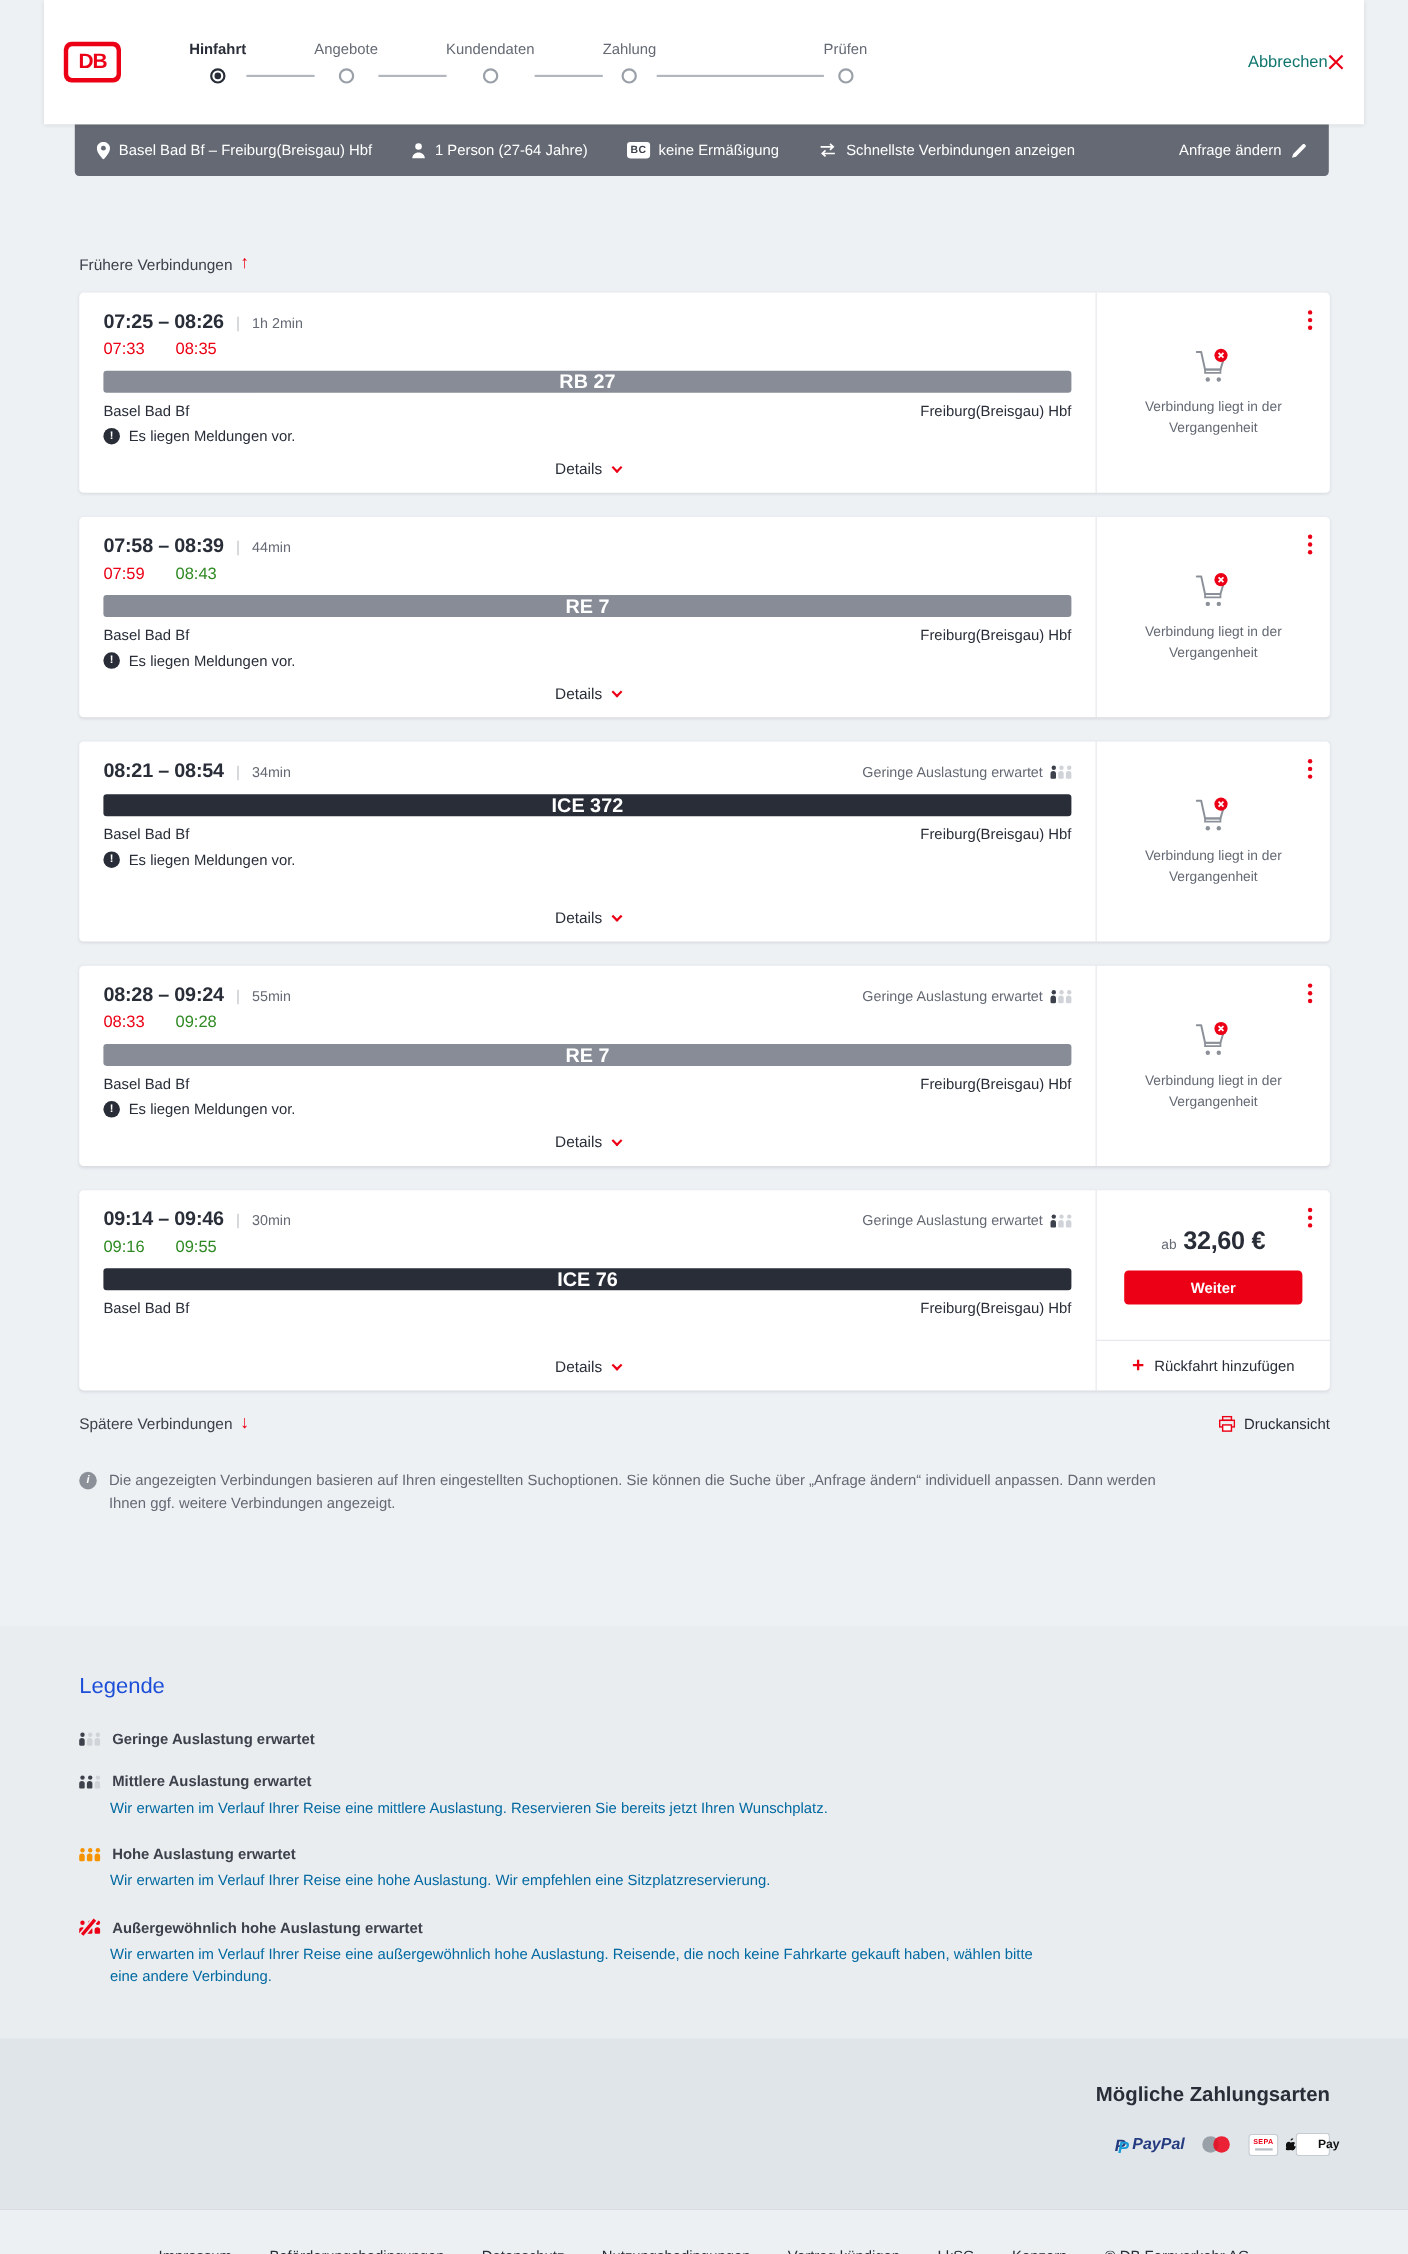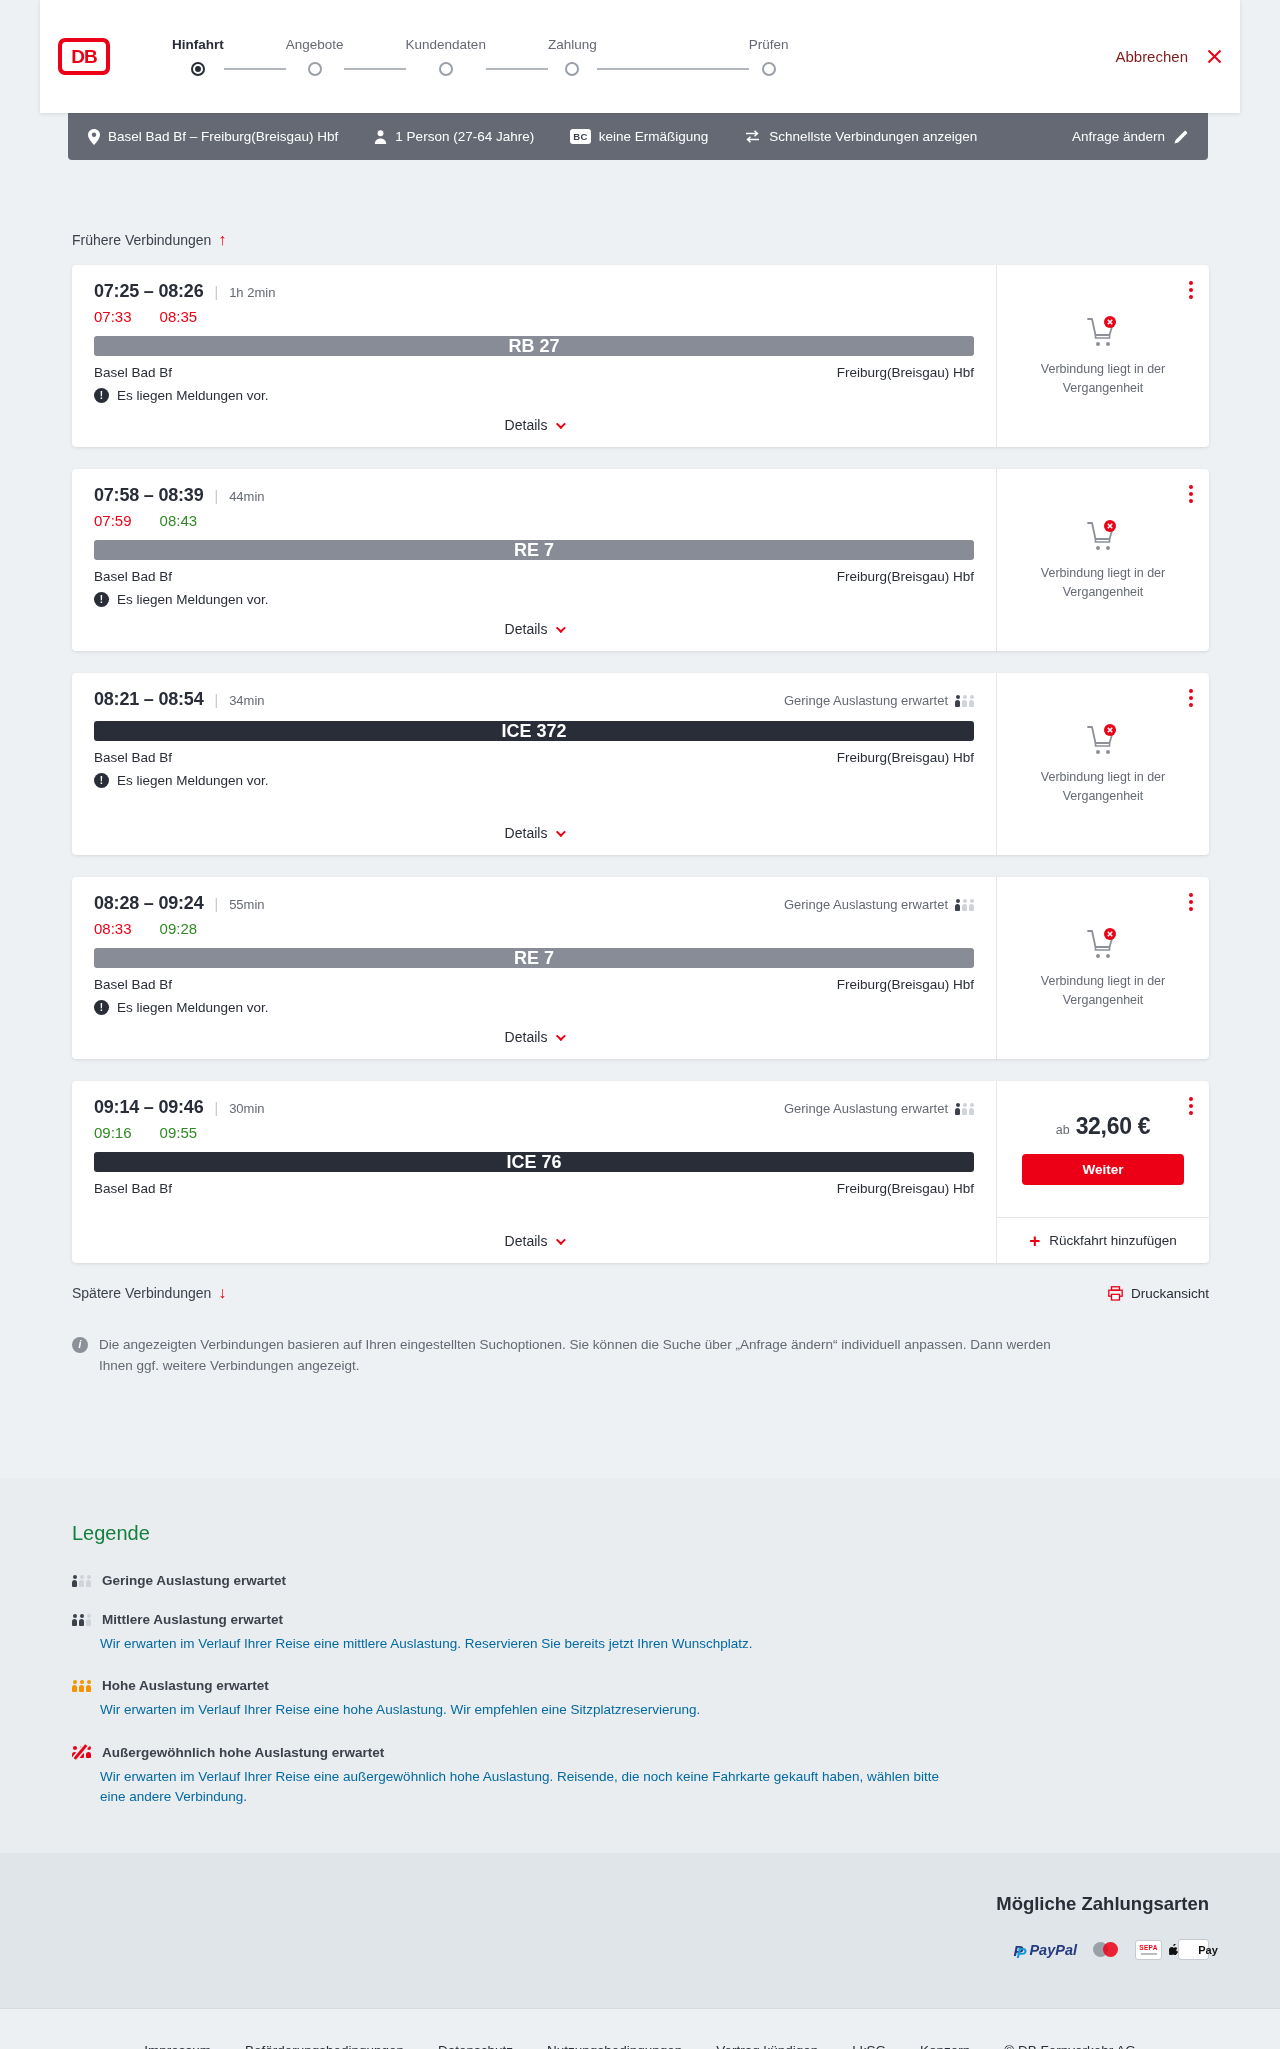--- a/index.html
+++ b/index.html
@@ -29,22 +29,22 @@
   .step .lbl { font-size:13.5px; color:#646973; margin-bottom:10px; white-space:nowrap; }
   .step.active .lbl { color:#282d37; font-weight:bold; }
   .step .dot {
     width:14px; height:14px; border-radius:50%; border:2px solid #9aa0a8; background:#fff;
     display:flex; align-items:center; justify-content:center;
   }
   .step.active .dot { border-color:#282d37; }
   .step.active .dot::before { content:""; width:6px; height:6px; border-radius:50%; background:#282d37; }
   .steps .conn { height:2px; width:62px; background:#b2b7bd; margin-bottom:6px; }
   .steps .conn.long { width:152px; }
-  .cancel { margin-left:auto; display:flex; align-items:center; gap:19px; background:none; border:none; cursor:pointer;
-            font-family:inherit; font-size:15px; color:#7f1d1d; }
+  .cancel { margin-left:auto; display:flex; align-items:center; gap:0; background:none; border:none; cursor:pointer;
+            font-family:inherit; font-size:15px; color:#0f766e; }
 
   
   .summary {
     margin-left:68px; width:1140px; height:47px; background:#646973; color:#fff;
     border-radius:0 0 4px 4px; display:flex; align-items:center; padding:0 20px; font-size:13.5px;
   }
   .summary .item { display:flex; align-items:center; gap:8px; margin-right:36px; white-space:nowrap; }
   .summary .item.link { cursor:pointer; }
   .summary .edit { margin-left:auto; margin-right:0; cursor:pointer; display:flex; align-items:center; gap:9px;
                    background:none; border:none; color:#fff; font-family:inherit; font-size:13.5px; }
@@ -119,21 +119,21 @@
   .person::after  { content:""; position:absolute; bottom:0; left:0; width:5px; height:6.5px; border-radius:2.5px 2.5px 1px 1px; background:var(--pc); }
   .p-dark  { --pc:#3c414b; }
   .p-faded { --pc:#d0d3d8; }
   .p-orange{ --pc:#f59300; }
   .p-red   { --pc:#ec0016; }
   .slash { position:absolute; left:7px; top:-3px; width:3px; height:18px; background:#ec0016; transform:rotate(40deg);
            box-shadow:0 0 0 1.5px #e9edf0; }
 
   
   .legend { min-height:332px; background:#e9edf0; padding:44px 72px 30px; }
-  .legend h2 { font-size:20px; font-weight:normal; color:#15803d; margin-bottom:28px; }
+  .legend h2 { font-size:20px; font-weight:normal; color:#1d4ed8; margin-bottom:28px; }
   .leg-item { margin-bottom:16px; }
   .leg-item.spaced { margin-bottom:24px; }
   .leg-head { display:flex; align-items:center; gap:11px; font-size:13.5px; font-weight:bold; color:#3c414b; }
   .leg-desc { margin:7px 0 0 28px; font-size:13.5px; color:#0369a1; line-height:1.5; max-width:850px; }
 
   
   .payment { min-height:155px; background:#e0e5e9; padding:40px 71px 30px; text-align:right; }
   .payment h2 { font-size:18.5px; font-weight:bold; color:#282d37; margin-bottom:24px; }
   .pay-methods { display:flex; justify-content:flex-end; align-items:center; gap:16px; }
   .pp-mark { display:flex; align-items:center; gap:3px; }

